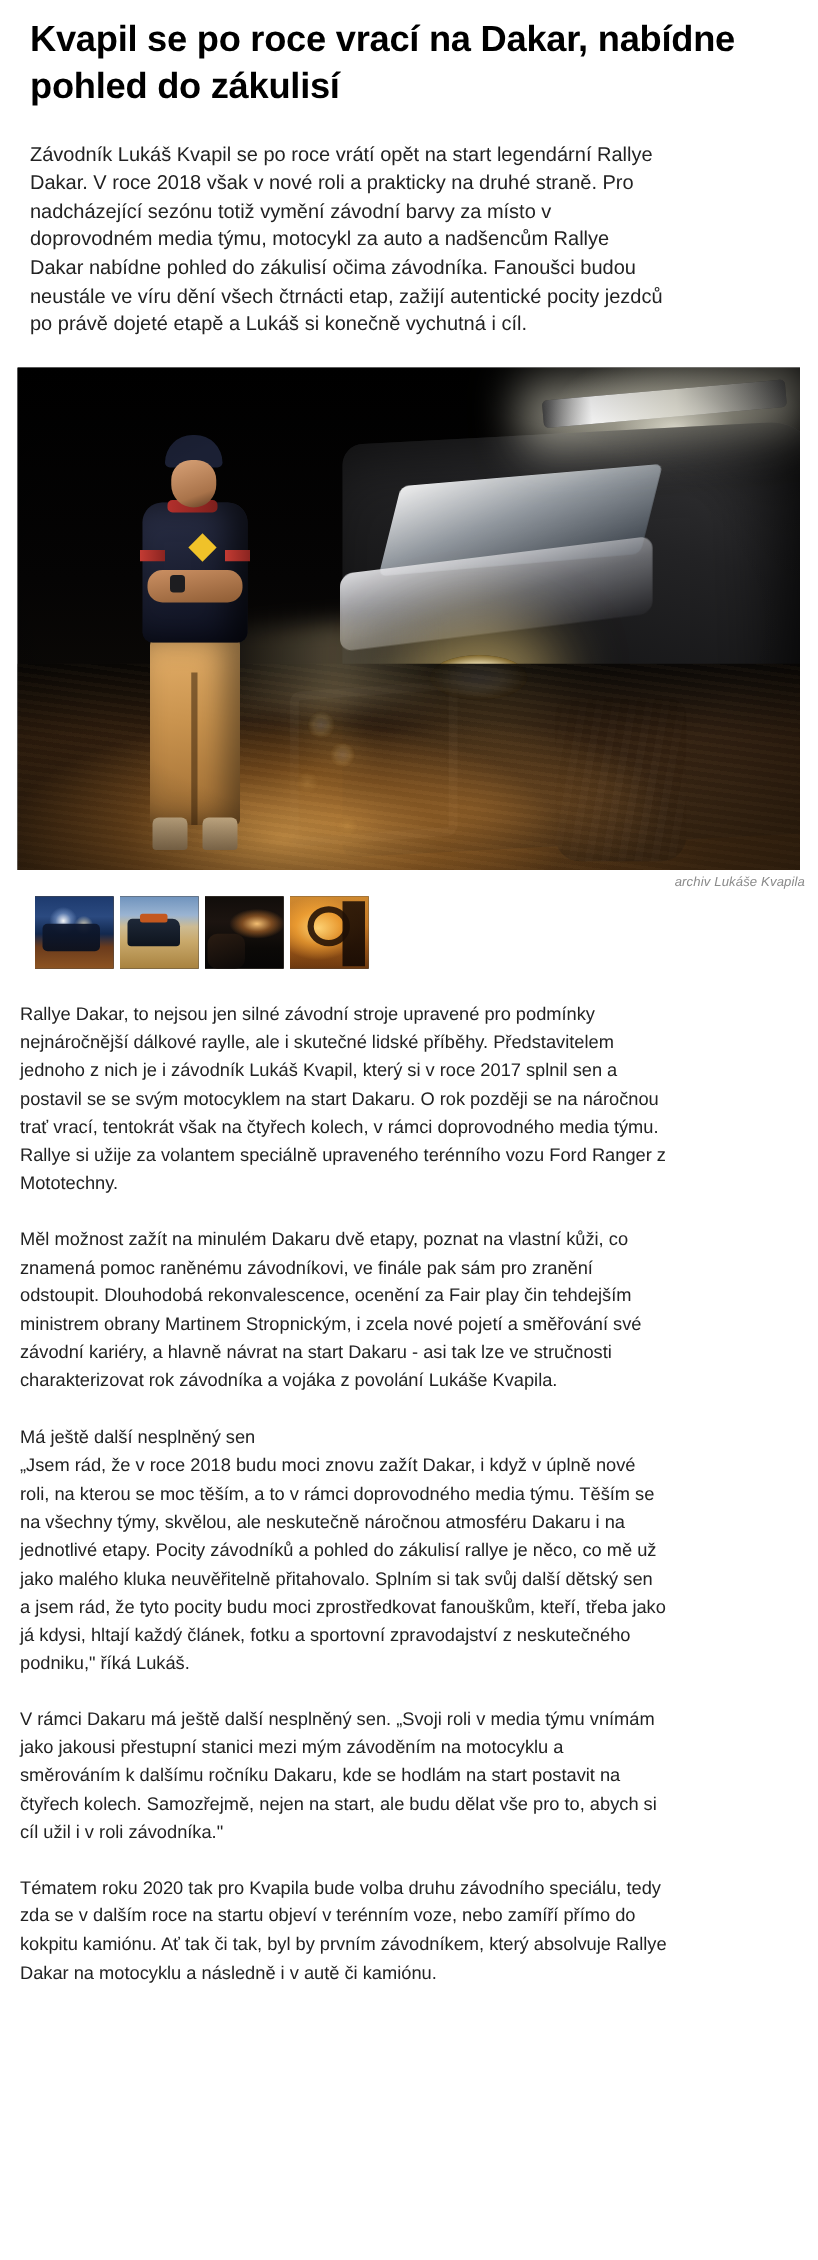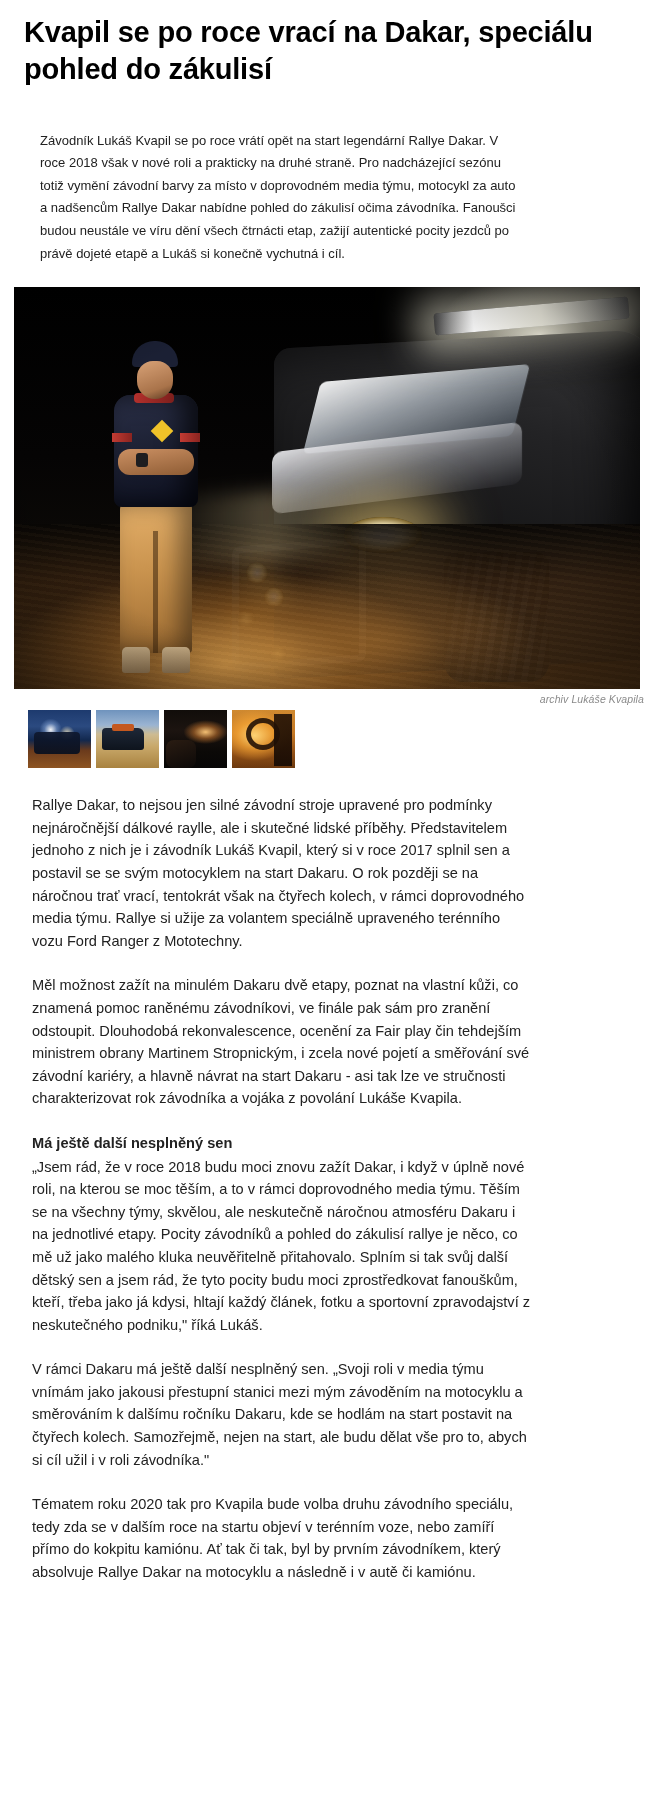--- a/index.html
+++ b/index.html
@@ -26,23 +26,23 @@
     padding: 14px 30px 0 24px;
     font-size: 29px;
     line-height: 1.27;
     font-weight: bold;
     letter-spacing: -0.2px;
     color: #000000;
   }
 
   
   .perex {
-    margin: 16px;
+    margin: 0;
     padding: 26px 120px 0 24px;
-    font-size: 13px;
+    font-size: 16px;
     line-height: 22.6px;
     color: #222222;
   }
 
   
   .hero-figure {
     margin: 22px 0 0 0;
     padding: 0 0 0 14px;
     position: relative;
     font-style: italic;
@@ -292,44 +292,44 @@
     content:""; position:absolute; left:14px; top:8px; width:24px; height:22px;
     border: 5px solid rgba(40,22,8,.92); border-radius:50%;
   }
   .t4 .t-inner::after {
     content:""; position:absolute; left:42px; top:4px; width:18px; height:52px;
     background: linear-gradient(180deg, rgba(35,18,6,.9), rgba(25,12,4,.95));
   }
 
   
   .body-copy {
-    padding: 0 120px 0 32px;
+    padding: 0 120px 0 16px;
   }
   .body-copy p {
     margin: 0 0 22px 0;
     font-size: 14.6px;
     line-height: 22.6px;
     color: #222222;
   }
   .body-copy p:first-child { margin-top: 26px; }
   .subhead {
     margin: 0 0 1px 0 !important;
     font-size: 14.6px;
     line-height: 22px;
-    font-weight: bold;
+    font-weight: normal;
     color: #000000;
   }
   .body-copy p.after-subhead { margin-top: 0; }
 </style>
 </head>
 <body>
 
 <div class="page">
 
-  <h1 class="headline">Kvapil se po roce vrací na Dakar, speciálu pohled do zákulisí</h1>
+  <h1 class="headline">Kvapil se po roce vrací na Dakar, nabídne pohled do zákulisí</h1>
 
   <p class="perex">Závodník Lukáš Kvapil se po roce vrátí opět na start legendární Rallye Dakar. V roce 2018 však v nové roli a prakticky na druhé straně. Pro nadcházející sezónu totiž vymění závodní barvy za místo v doprovodném media týmu, motocykl za auto a nadšencům Rallye Dakar nabídne pohled do zákulisí očima závodníka. Fanoušci budou neustále ve víru dění všech čtrnácti etap, zažijí autentické pocity jezdců po právě dojeté etapě a Lukáš si konečně vychutná i cíl.</p>
 
   <figure class="hero-figure">
     <div class="hero-photo" aria-label="Lukáš Kvapil stojí v noci vedle terénního vozu Ford Ranger se zapnutými světly">
       <div class="sky"></div>
       <div class="plant"></div>
       <div class="truck"></div>
       <div class="windshield"></div>
       <div class="hood"></div>

